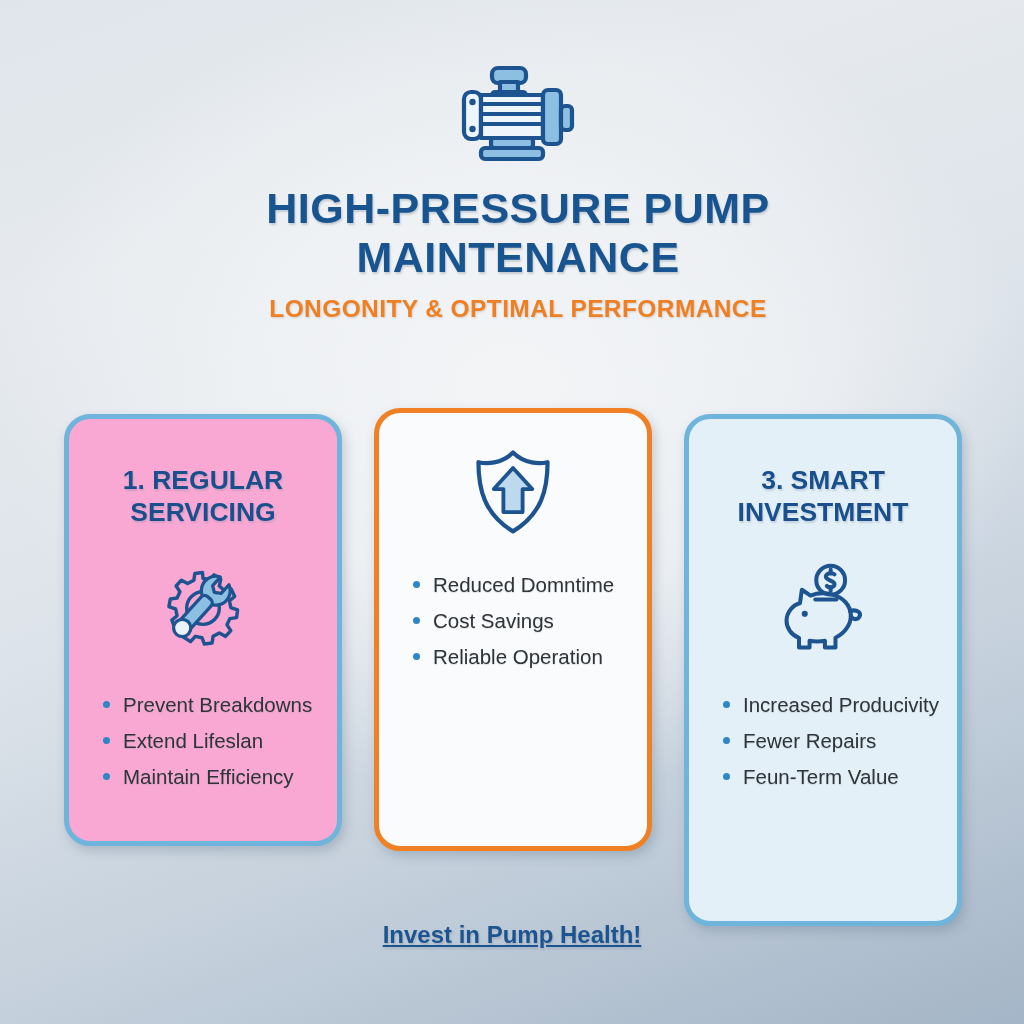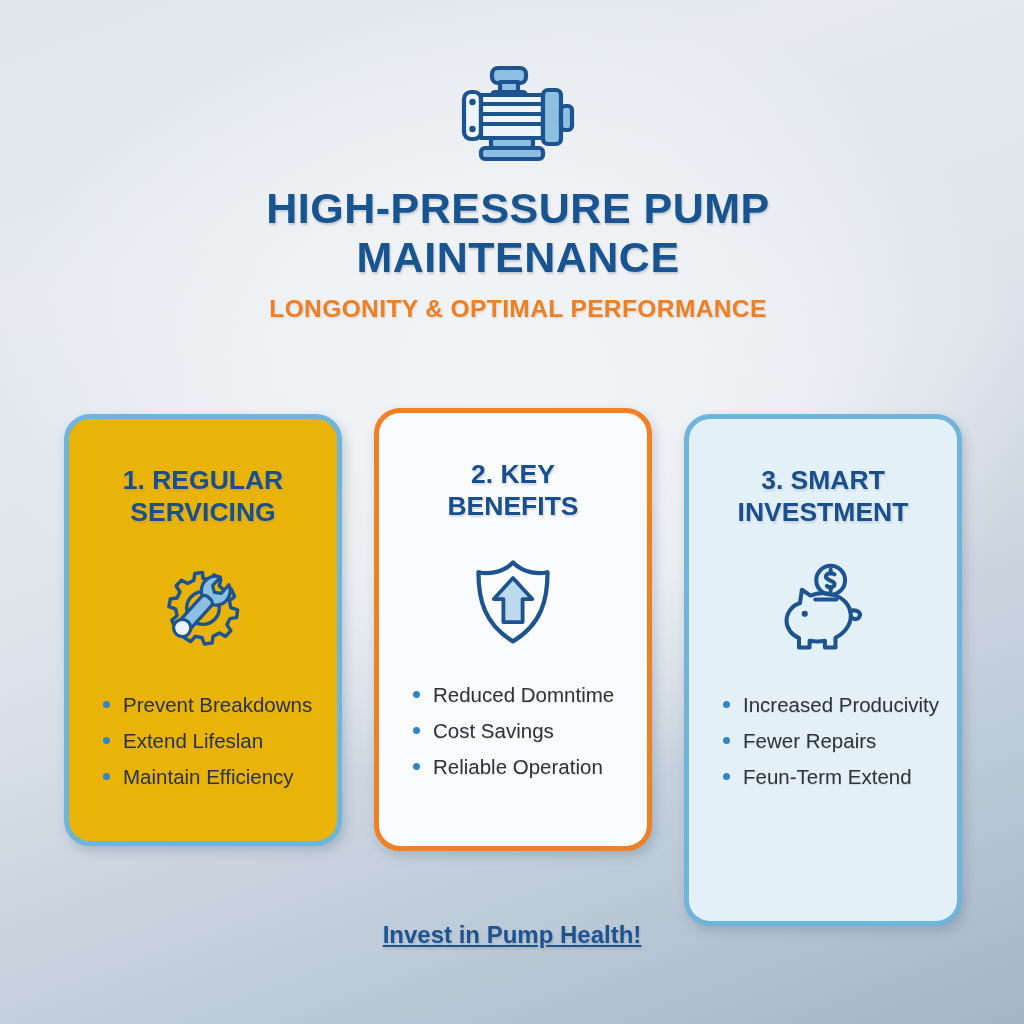--- a/index.html
+++ b/index.html
@@ -51,21 +51,21 @@
   .card {
     position:absolute;
     border-radius:26px;
     box-shadow:3px 5px 11px rgba(90,110,130,0.30);
     display:flex;
     flex-direction:column;
     align-items:center;
   }
 
   .card.c1 { left:64px;  top:6px; width:278px; height:432px;
-             background:#eab308; border:5px solid #6eb4db; }
+             background:#f9a8d4; border:5px solid #6eb4db; }
   .card.c2 { left:374px; top:0;   width:278px; height:443px;
              background:#fafbfc; border:5px solid #ef8023; }
   .card.c3 { left:684px; top:6px; width:278px; height:512px;
              background:#e3f0f8; border:5px solid #6eb4db; }
 
   .card-title {
     margin-top:46px;
     width:230px;
     text-align:center;
     font-size:26.5px;
@@ -177,24 +177,20 @@
           <span>Extend Lifeslan</span>
         </div>
         <div class="bullet">
           <span class="dot"></span>
           <span>Maintain Efficiency</span>
         </div>
       </div>
     </div>
 
     <div class="card c2">
-      <div class="card-title">
-        <div>2. KEY</div>
-        <div>BENEFITS</div>
-      </div>
 
       <svg class="card-icon" viewBox="0 0 100 100">
         <path d="M50 10 C62 22 78 22 86 20 C86 48 80 74 50 92 C20 74 14 48 14 20 C22 22 38 22 50 10 Z" fill="none" stroke="#1d5490" stroke-width="4.4" stroke-linejoin="round"></path>
         <path d="M50 26 L70 48 L60 48 L60 72 L40 72 L40 48 L30 48 Z" fill="#bcd9ee" stroke="#1d5490" stroke-width="4" stroke-linejoin="round"></path>
       </svg>
 
       <div class="bullets">
         <div class="bullet">
           <span class="dot"></span>
           <span>Reduced Domntime</span>
@@ -235,21 +231,21 @@
         <div class="bullet">
           <span class="dot"></span>
           <span>Increased Producivity</span>
         </div>
         <div class="bullet">
           <span class="dot"></span>
           <span>Fewer Repairs</span>
         </div>
         <div class="bullet">
           <span class="dot"></span>
-          <span>Feun-Term Extend</span>
+          <span>Feun-Term Value</span>
         </div>
       </div>
     </div>
 
   </div>
 
   <div class="footer">Invest in Pump Health!</div>
 
 </div>
 

